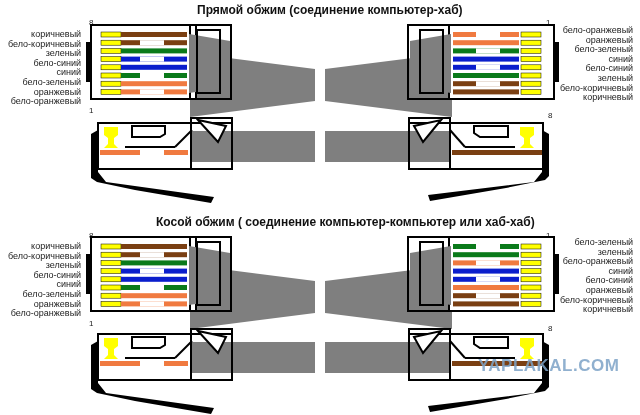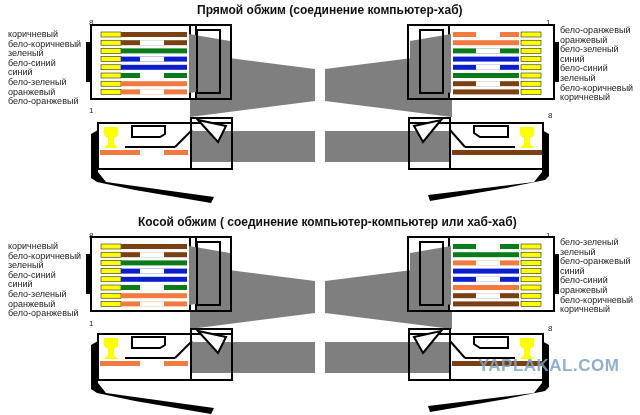--- a/index.html
+++ b/index.html
@@ -1,27 +1,27 @@
 <!DOCTYPE html>
 <html><head>
 <meta charset="utf-8">
 <style>
   html,body{margin:0;padding:0;background:#fff;}
   body{width:640px;height:415px;position:relative;overflow:hidden;font-family:"Liberation Sans",sans-serif;}
   .title{position:absolute;font-weight:bold;font-size:12px;color:#111;white-space:nowrap;}
-  .labels{position:absolute;font-size:9px;line-height:9.6px;color:#222;}
+  .labels{position:absolute;font-size:9px;line-height:9.6px;color:#222;text-align:right;}
   .pin{position:absolute;font-size:8px;color:#222;}
   svg{position:absolute;left:0;top:0;}
   .wm{position:absolute;left:478px;top:356px;font-weight:bold;font-size:17px;color:#7da3c7;letter-spacing:0.5px;opacity:0.85;}
 </style>
 </head>
 <body>
 
 <div class="title" style="left:197px;top:3px;">Прямой обжим (соединение компьютер-хаб)</div>
-<div class="title" style="left:138px;top:215px;">Косой обжим ( соединение компьютер-компьютер или хаб-хаб)</div>
+<div class="title" style="left:156px;top:215px;">Косой обжим ( соединение компьютер-компьютер или хаб-хаб)</div>
 
 <div class="labels" style="left:8px;top:30px;" id="lbl-0-l">
     <div>коричневый</div>
     <div>бело-коричневый</div>
     <div>зеленый</div>
     <div>бело-синий</div>
     <div>синий</div>
     <div>бело-зеленый</div>
     <div>оранжевый</div>
     <div>бело-оранжевый</div>

